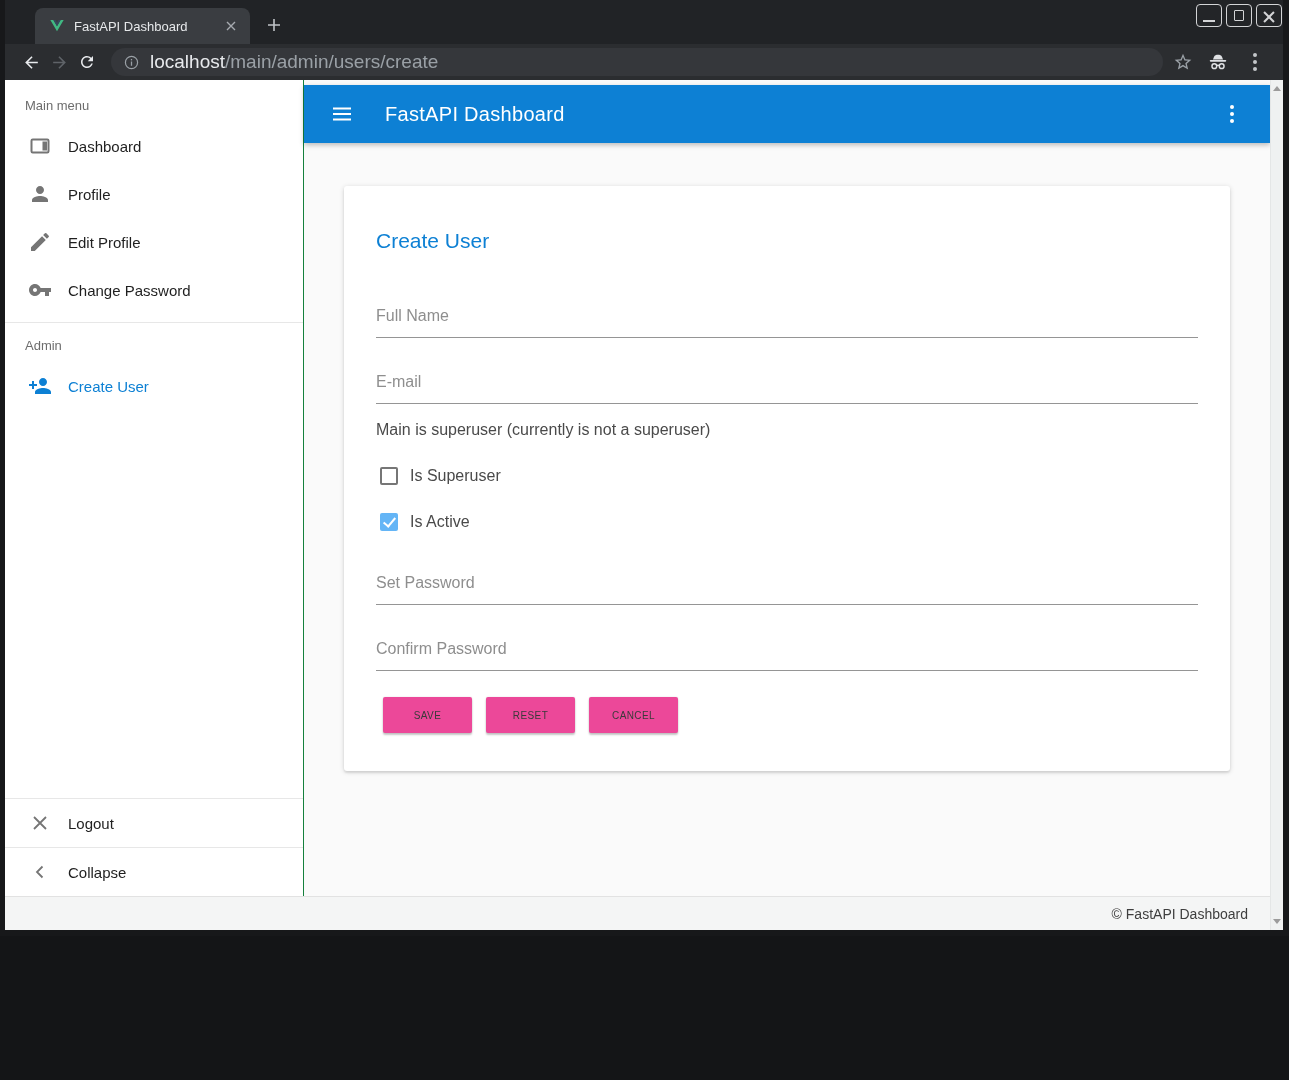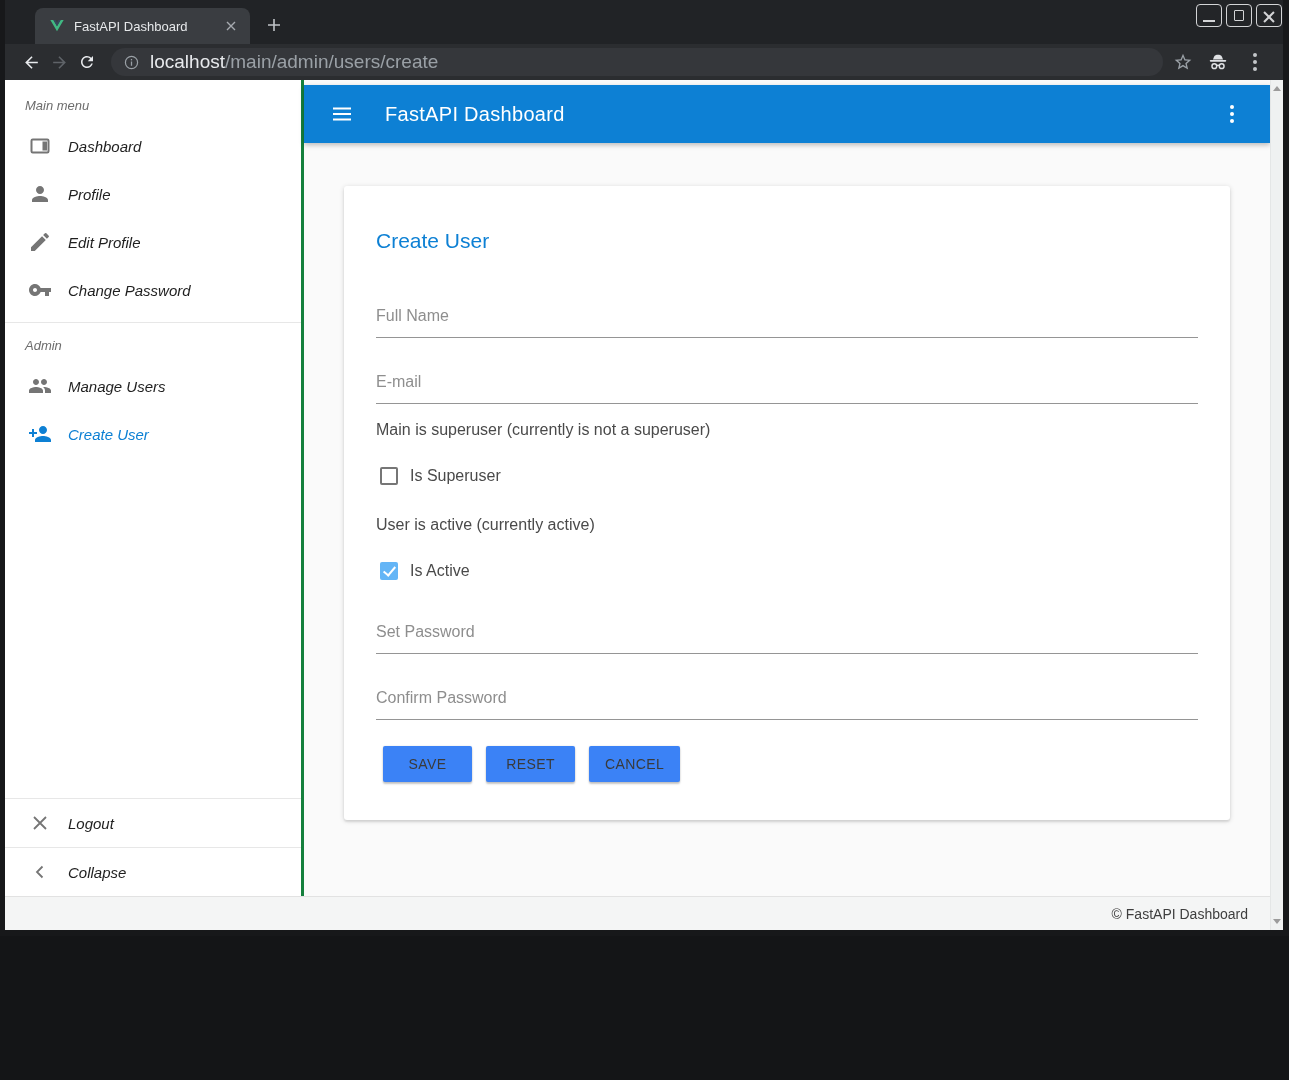--- a/index.html
+++ b/index.html
@@ -34,21 +34,21 @@
   .url { font-size:19px; margin-left:10px; white-space:nowrap; overflow:hidden; }
   .url .host { color:#e8eaed; }
   .url .path { color:#9aa0a6; }
   .toolbar-right { display:flex; align-items:center; gap:14px; padding-right:6px; }
 
   
   .viewport { flex:1; background:#fafafa; position:relative; display:flex; flex-direction:column; min-height:0; }
   .viewport-body { flex:1; display:flex; min-height:0; }
 
   
-  .sidebar { width:299px; background:#ffffff; border-right:3px solid #15803d; display:flex; flex-direction:column; flex:0 0 auto;font-style:italic; }
+  .sidebar { width:299px; background:#ffffff; border-right:1px solid #15803d; display:flex; flex-direction:column; flex:0 0 auto; }
   .side-label { margin:18px 0 9px 20px; font-size:13px; color:#6d6d6d; }
   .side-label.admin { margin-top:15px; }
   .side-item { height:48px; display:flex; align-items:center; padding-left:23px; cursor:pointer; color:#757575; }
   .side-item .txt { margin-left:16px; font-size:15px; color:#1f1f1f; }
   .side-item.active { color:var(--primary); }
   .side-item.active .txt { color:var(--primary); }
   .divider { height:1px; background:#e7e7e7; flex:0 0 auto; }
   .side-bottom { margin-top:auto; }
   .icon24 { width:24px; height:24px; flex:0 0 auto; }
 
@@ -74,23 +74,23 @@
   .hint.second { margin-top:30px; }
   .cb-row { margin-top:28px; display:flex; align-items:center; margin-left:4px; }
   .cb { width:18px; height:18px; border-radius:2px; position:relative; cursor:pointer; flex:0 0 auto; }
   .cb.unchecked { border:2px solid #767676; background:#fff; }
   .cb.checked { background:var(--check); }
   .cb.checked::after { content:""; position:absolute; left:6px; top:2px; width:5px; height:10px;
                        border:solid #fff; border-width:0 2px 2px 0; transform:rotate(40deg); }
   .cb-label { margin-left:12px; font-size:16px; color:#4a4a4a; }
 
   .btn-row { margin-top:26px; display:flex; gap:14px; margin-left:7px; }
-  .btn { height:36px; min-width:89px; padding:0 16px; border:none; border-radius:2px; background:#3b82f6;
+  .btn { height:36px; min-width:89px; padding:0 16px; border:none; border-radius:2px; background:#ec4899;
          box-shadow:0 2px 2px rgba(0,0,0,.22), 0 0 2px rgba(0,0,0,.12);
-         font-family:"Liberation Sans","DejaVu Sans",sans-serif; font-size:14px; font-weight:500;
+         font-family:"Liberation Sans","DejaVu Sans",sans-serif; font-size:10px; font-weight:500;
          letter-spacing:.4px; color:#3a3a3a; cursor:pointer; }
 
   
   .page-footer { height:34px; background:#f4f5f5; border-top:1px solid #e2e2e2; display:flex; align-items:center;
                  justify-content:flex-end; padding-right:35px; font-size:14px; color:#3e3e3e; flex:0 0 auto; }
 
   
   .scrollbar { position:absolute; top:0; right:0; bottom:0; width:13px; background:#eff1f1; border-left:1px solid #e4e6e6; z-index:5; }
   .scroll-arrow { position:absolute; left:50%; transform:translateX(-50%); width:0; height:0;
                   border-left:4px solid transparent; border-right:4px solid transparent; }
@@ -201,26 +201,20 @@
         <div class="side-item">
           <svg class="icon24" viewBox="0 0 24 24">
             <path fill="#757575" d="M12.65 10C11.83 7.67 9.61 6 7 6c-3.31 0-6 2.69-6 6s2.69 6 6 6c2.61 0 4.83-1.67 5.65-4H17v4h4v-4h2v-4H12.65zM7 14c-1.1 0-2-.9-2-2s.9-2 2-2 2 .9 2 2-.9 2-2 2z"></path>
           </svg>
           <span class="txt">Change Password</span>
         </div>
 
         <div class="divider" style="margin-top:8px;"></div>
         <div class="side-label admin">Admin</div>
 
-        <div class="side-item">
-          <svg class="icon24" viewBox="0 0 24 24">
-            <path fill="#757575" d="M16 11c1.66 0 2.99-1.34 2.99-3S17.66 5 16 5c-1.66 0-3 1.34-3 3s1.34 3 3 3zm-8 0c1.66 0 2.99-1.34 2.99-3S9.66 5 8 5C6.34 5 5 6.34 5 8s1.34 3 3 3zm0 2c-2.33 0-7 1.17-7 3.5V19h14v-2.5c0-2.33-4.67-3.5-7-3.5zm8 0c-.29 0-.62.02-.97.05 1.16.84 1.97 1.97 1.97 3.45V19h6v-2.5c0-2.33-4.67-3.5-7-3.5z"></path>
-          </svg>
-          <span class="txt">Manage Users</span>
-        </div>
 
         <div class="side-item active">
           <svg class="icon24" viewBox="0 0 24 24">
             <path fill="currentColor" d="M15 12c2.21 0 4-1.79 4-4s-1.79-4-4-4-4 1.79-4 4 1.79 4 4 4zm-9-2V7H4v3H1v2h3v3h2v-3h3v-2H6zm9 4c-2.67 0-8 1.34-8 4v2h16v-2c0-2.66-5.33-4-8-4z"></path>
           </svg>
           <span class="txt">Create User</span>
         </div>
 
         <div class="side-bottom">
           <div class="divider"></div>
@@ -264,21 +258,20 @@
             <div class="field">
               <input type="text" placeholder="E-mail" style="">
             </div>
 
             <div class="hint">Main is superuser (currently is not a superuser)</div>
             <div class="cb-row">
               <span class="cb unchecked" role="checkbox" aria-checked="false"></span>
               <span class="cb-label">Is Superuser</span>
             </div>
 
-            <div class="hint second">User is active (currently active)</div>
             <div class="cb-row">
               <span class="cb checked" role="checkbox" aria-checked="true"></span>
               <span class="cb-label">Is Active</span>
             </div>
 
             <div class="field pw1">
               <input type="password" placeholder="Set Password" style="">
             </div>
 
             <div class="field">

